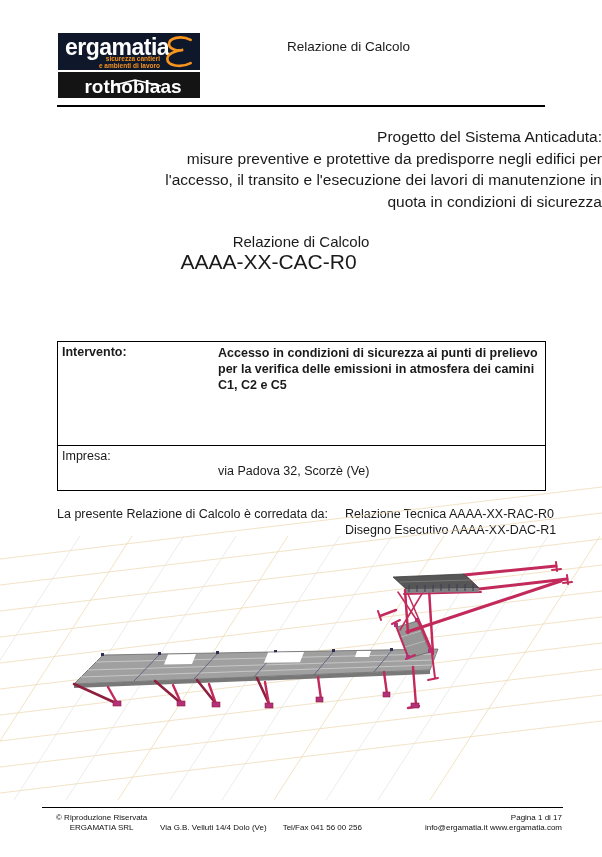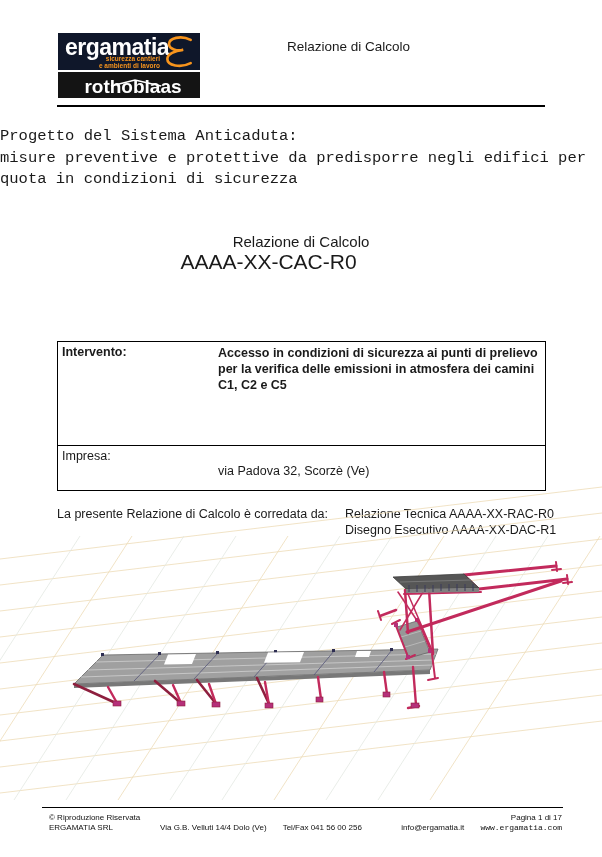--- a/index.html
+++ b/index.html
@@ -12,47 +12,47 @@
   .logo-erg{left:58px;top:33px;width:142px;height:37px;background:#0f172a;}
   .erg-word{position:absolute;left:7px;top:1px;font-weight:bold;font-size:23px;color:#fff;letter-spacing:-0.5px;}
   .erg-tag{position:absolute;right:40px;top:23px;text-align:right;color:#f7941d;font-weight:bold;font-size:6.5px;line-height:6.5px;}
   .erg-glyph{position:absolute;right:2px;top:1px;}
   .logo-rb{left:58px;top:72px;width:142px;height:26px;background:#141414;}
   .rb-word{position:absolute;left:0;right:0;top:4px;text-align:center;font-weight:bold;font-size:19px;color:#fff;letter-spacing:0px;padding-left:8px;}
   .rb-roof{position:absolute;left:52px;top:1px;}
   .hdr-title{left:287px;top:39px;font-size:13.5px;}
   .hdr-rule{left:57px;top:105px;width:488px;height:2px;background:#000;}
   
-  .main-title{left:0;top:126px;width:602px;text-align:left;font-size:15.5px;line-height:21.5px;font-family:Liberation Mono, monospace;}
+  .main-title{left:0;top:126px;width:602px;text-align:right;font-size:15.5px;line-height:21.5px;}
   .rep-label{left:0;top:233px;width:602px;text-align:center;font-size:15px;}
   .rep-code{left:0;top:250px;width:537px;text-align:center;font-size:21px;}
   .conf{left:0;top:297px;width:602px;text-align:center;font-size:12.5px;line-height:16.5px;}
   
   .info-table{left:57px;top:341px;width:487px;border:1.2px solid #000;}
   .it-row{position:relative;}
   .it-row1{height:103px;border-bottom:1.2px solid #000;font-weight:bold;}
   .it-row2{height:44px;}
   .it-label{position:absolute;left:4px;top:3px;font-size:12.5px;}
   .it-value{position:absolute;left:160px;top:3px;width:338px;font-size:12.5px;line-height:16px;}
   .it-row2 .it-value{top:17px;}
   
   .att-intro{left:57px;top:507px;font-size:12.5px;}
   .att-list{left:345px;top:507px;font-size:12.5px;line-height:15.5px;}
   
   .fig{left:0;top:0;width:602px;height:857px;pointer-events:none;}
   
   .ft-rule{left:42px;top:807px;width:521px;height:1px;background:#000;}
   .ft{font-size:8px;line-height:9.5px;color:#111;}
-  .ft-left{left:49px;top:813px;text-align:left;}
+  .ft-left{left:56px;top:813px;text-align:center;}
   .ft-mid{left:160px;top:822.5px;}
   .ft-mid span{margin-right:14px;}
   .ft-right-top{right:40px;top:813px;text-align:left;}
   .ft-right-bot{right:40px;top:822.5px;text-align:right;}
   .ft a{color:#111;text-decoration:none;}
-  .ft-right-bot span{margin-left:14px;font-family:Liberation Mono, monospace;}
+  .ft-right-bot span{}
 </style>
 </head>
 <body>
 
 <div class="page">
 
   <div class="abs logo-erg">
     <div class="erg-word">ergamatia</div>
     <div class="erg-tag">
       <div>sicurezza cantieri</div>
@@ -73,20 +73,21 @@
     </span>
     <div class="rb-word">rothoblaas</div>
   </div>
 
   <div class="abs hdr-title">Relazione di Calcolo</div>
   <div class="abs hdr-rule"></div>
 
   <div class="abs main-title">
     <div>Progetto del Sistema Anticaduta:</div>
     <div>misure preventive e protettive da predisporre negli edifici per</div>
+    <div>l'accesso, il transito e l'esecuzione dei lavori di manutenzione in</div>
     <div>quota in condizioni di sicurezza</div>
   </div>
 
   <div class="abs rep-label">Relazione di Calcolo</div>
   <div class="abs rep-code">AAAA-XX-CAC-R0</div>
 
 
   <div class="abs info-table">
     <div class="it-row it-row1">
       <span class="it-label">Intervento:</span>

